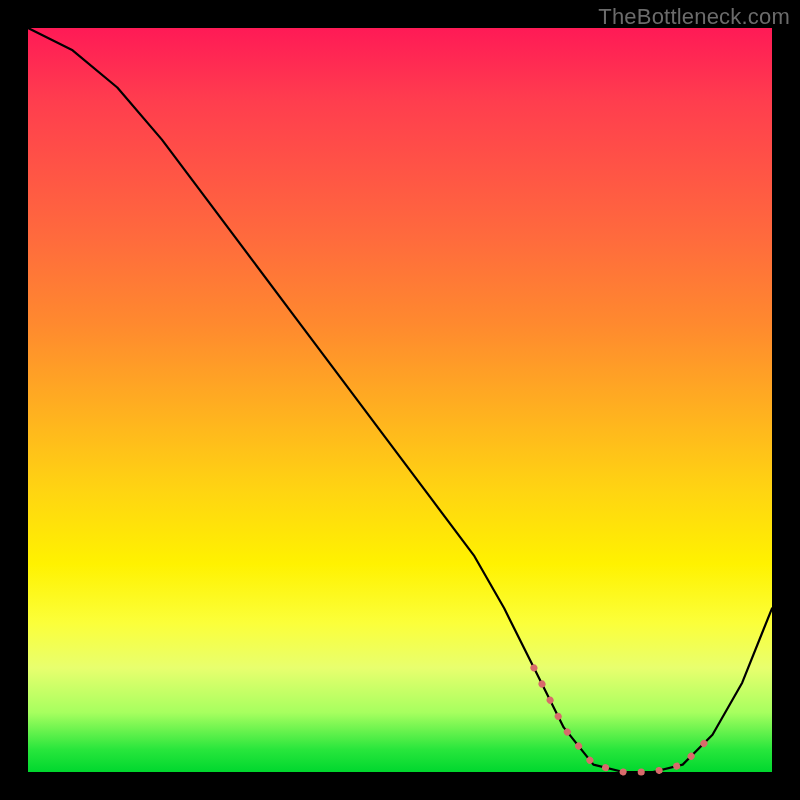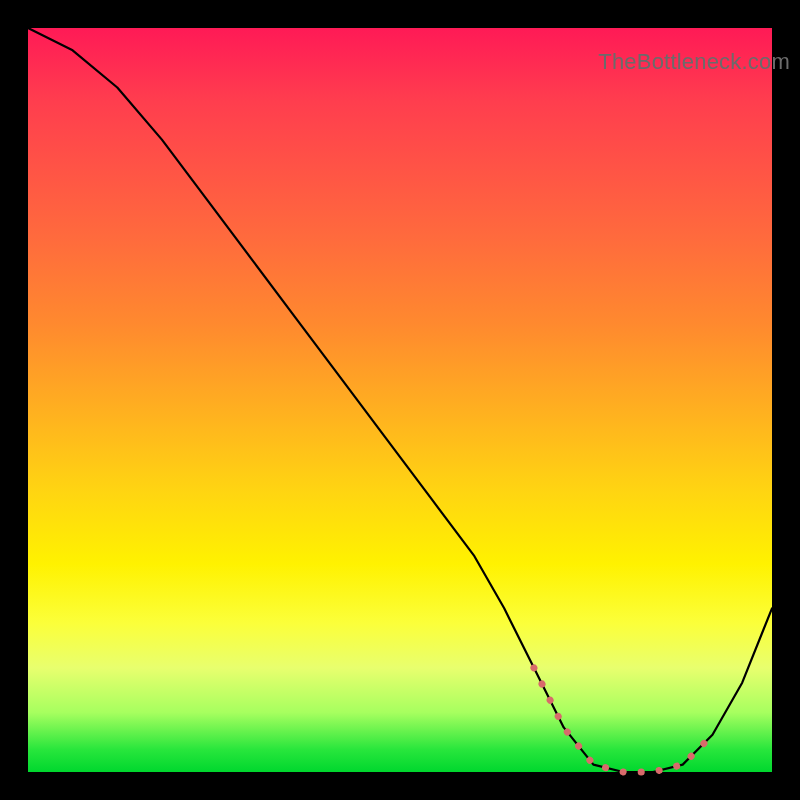--- a/index.html
+++ b/index.html
@@ -44,21 +44,20 @@
   }
   .watermark {
     position: absolute;
     top: 4px;
     right: 10px;
     color: #6b6b6b;
     font-size: 22px;
     font-weight: 500;
     letter-spacing: 0.2px;
     user-select: none;
-    margin-top: 45px;
   }
   svg.curve {
     position: absolute;
     left: 0;
     top: 0;
     width: 744px;
     height: 744px;
     overflow: visible;
   }
   .curve path.line {

